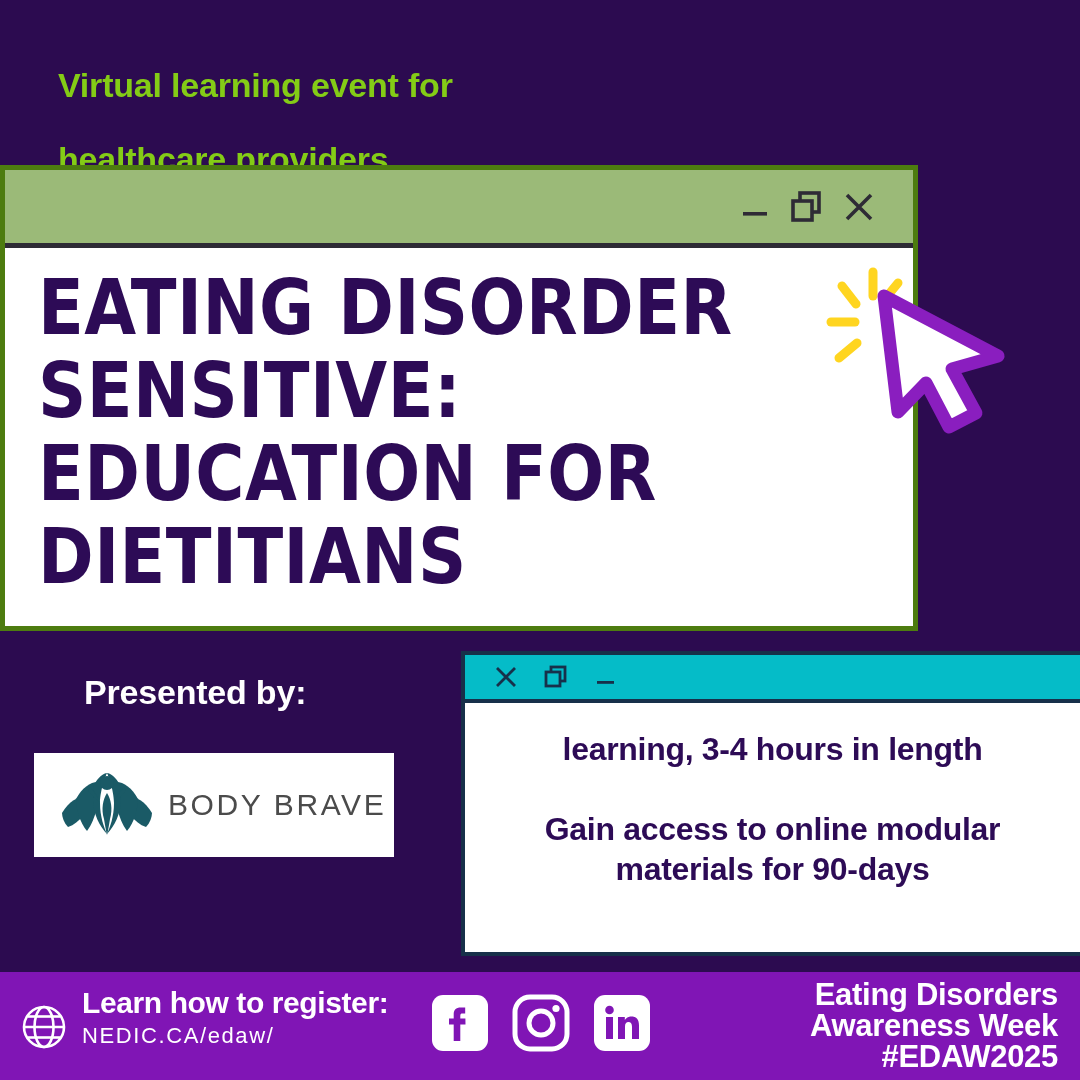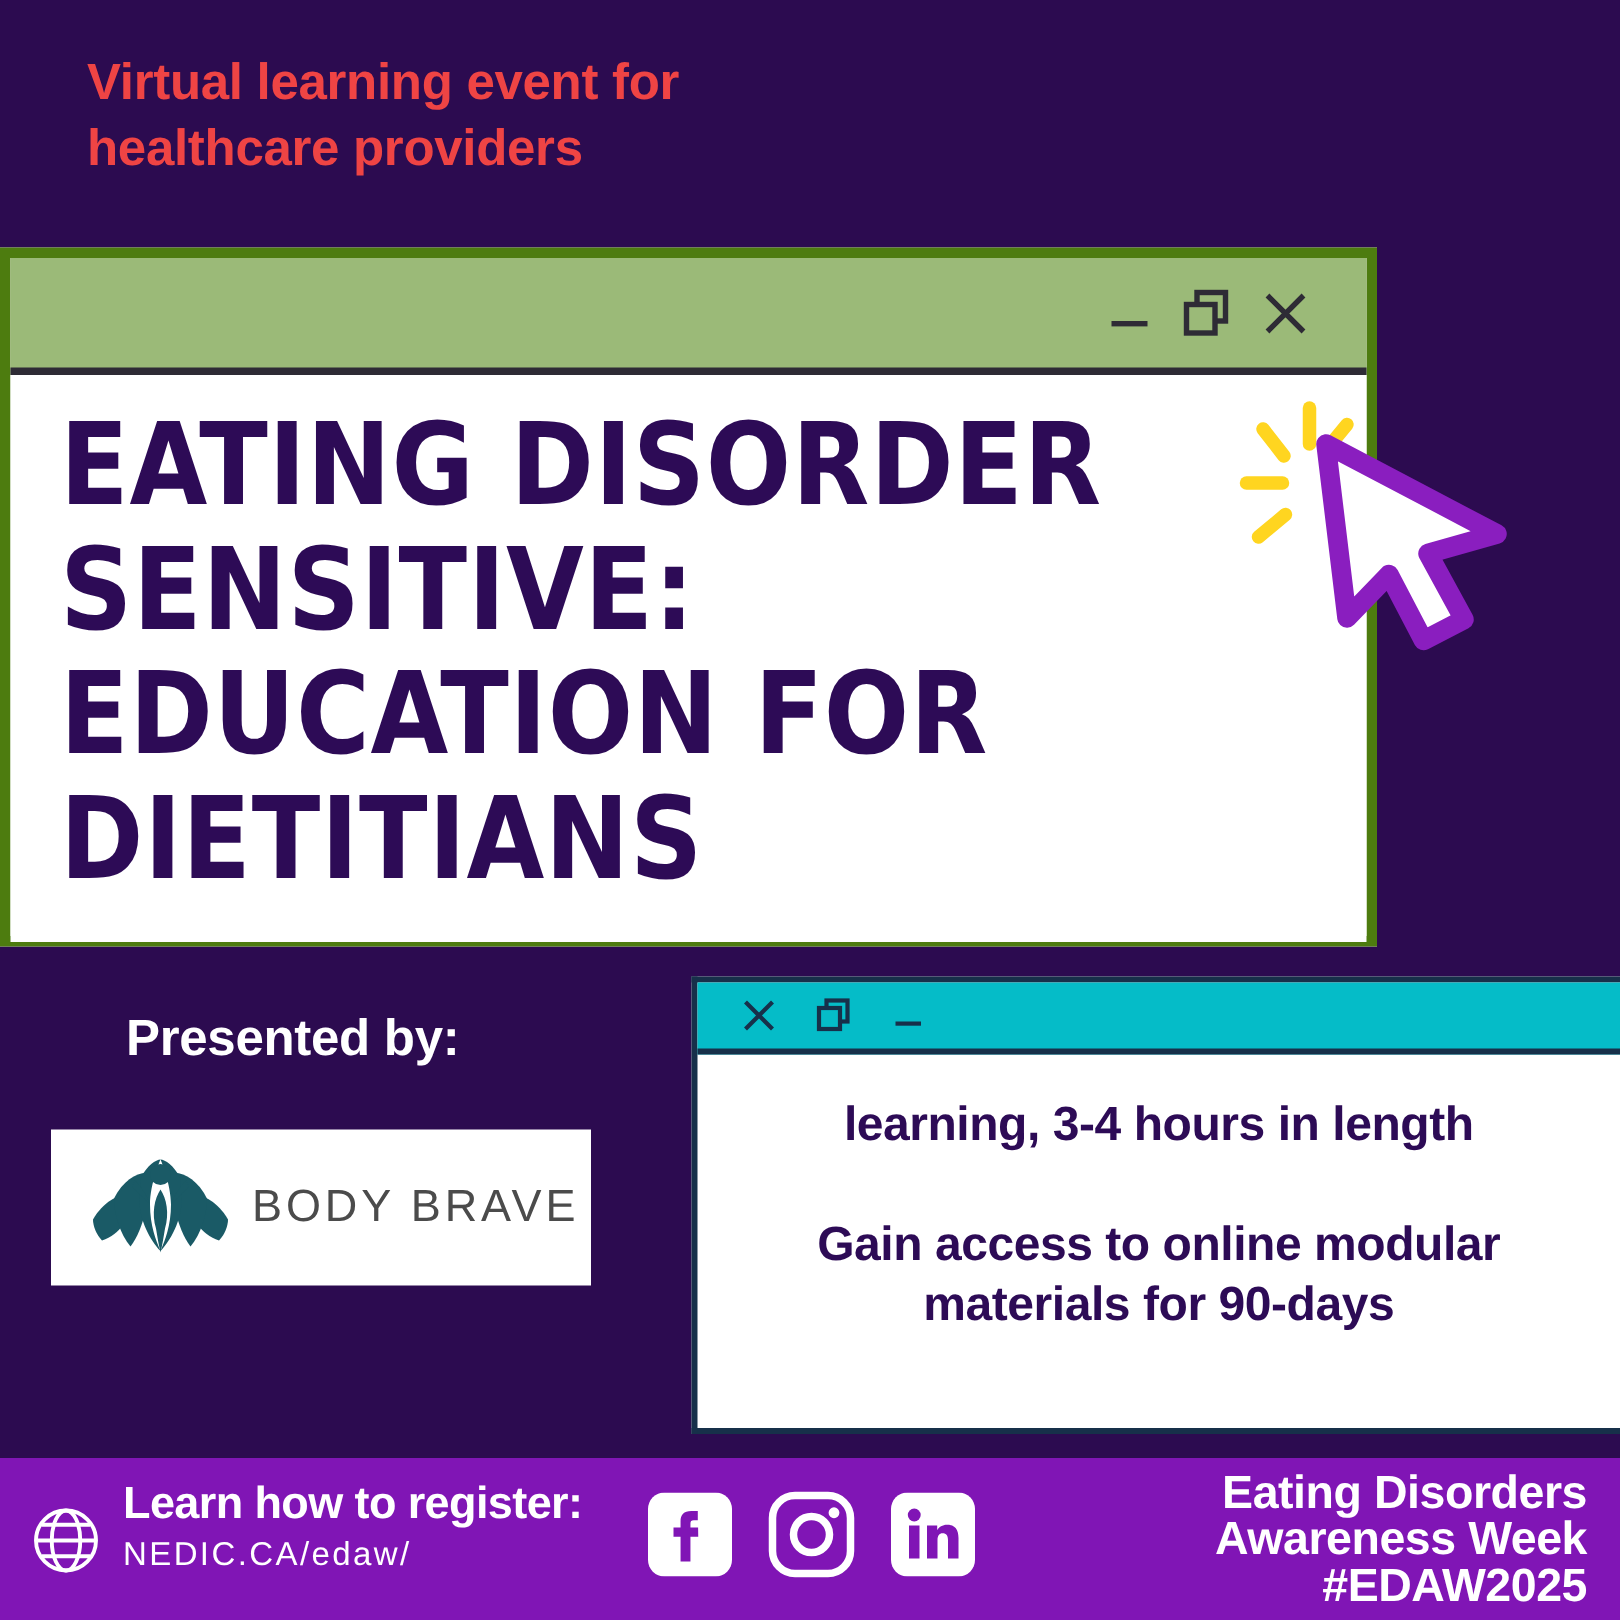--- a/index.html
+++ b/index.html
@@ -16,36 +16,37 @@
   }
 
   
   .header {
     position: absolute;
     left: 58px;
     top: 33px;
     width: 700px;
   }
   .header-line {
-    color: #ef4444;
+    color: #84cc16;
     font-size: 34px;
     font-weight: bold;
     line-height: 44px;
     letter-spacing: -0.2px;
     white-space: nowrap;
+    margin-top: 30px;
   }
 
   
   .win-main {
     position: absolute;
     left: 0px;
     top: 165px;
     width: 918px;
     height: 466px;
-    border: 7px solid #4d7c0f;
+    border: 5px solid #4d7c0f;
     box-sizing: border-box;
     background: #FFFFFF;
   }
   .win-main-bar {
     height: 78px;
     background: #9BBA78;
     border-bottom: 5px solid #2E2B35;
     box-sizing: border-box;
     display: flex;
     align-items: center;

